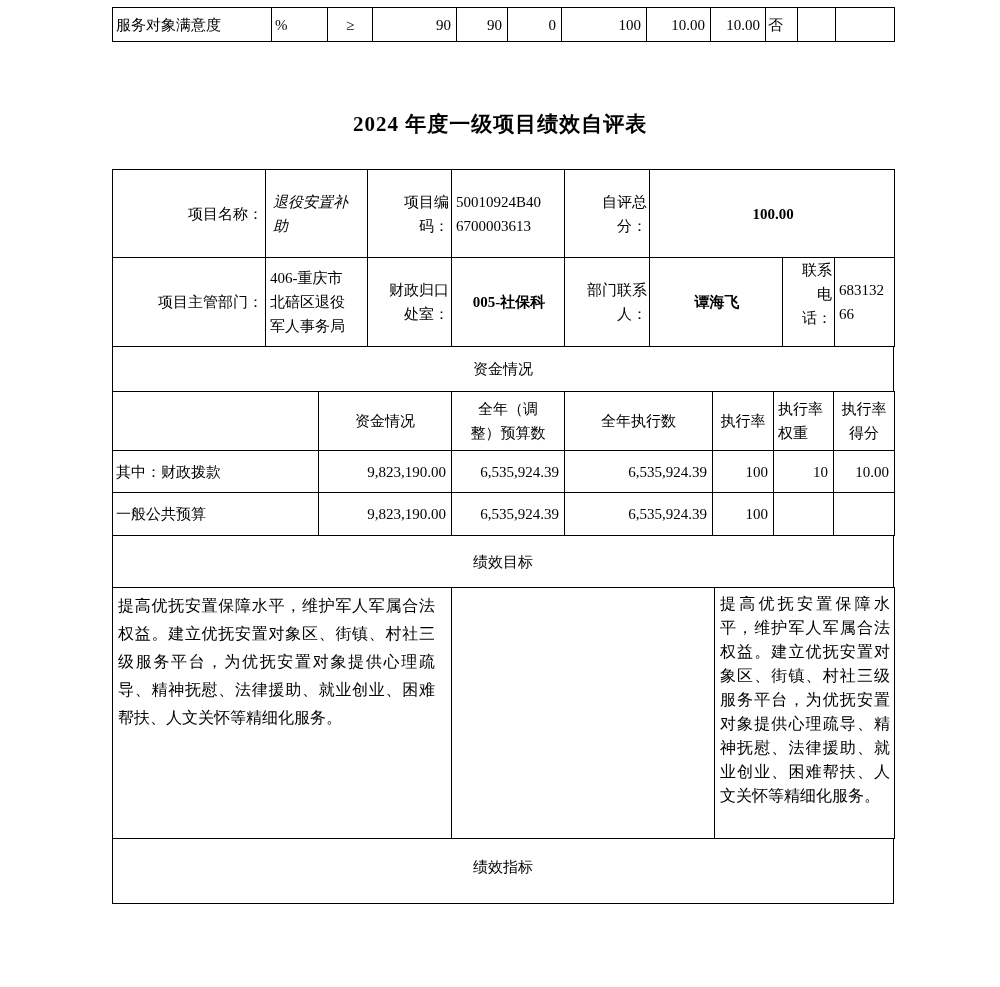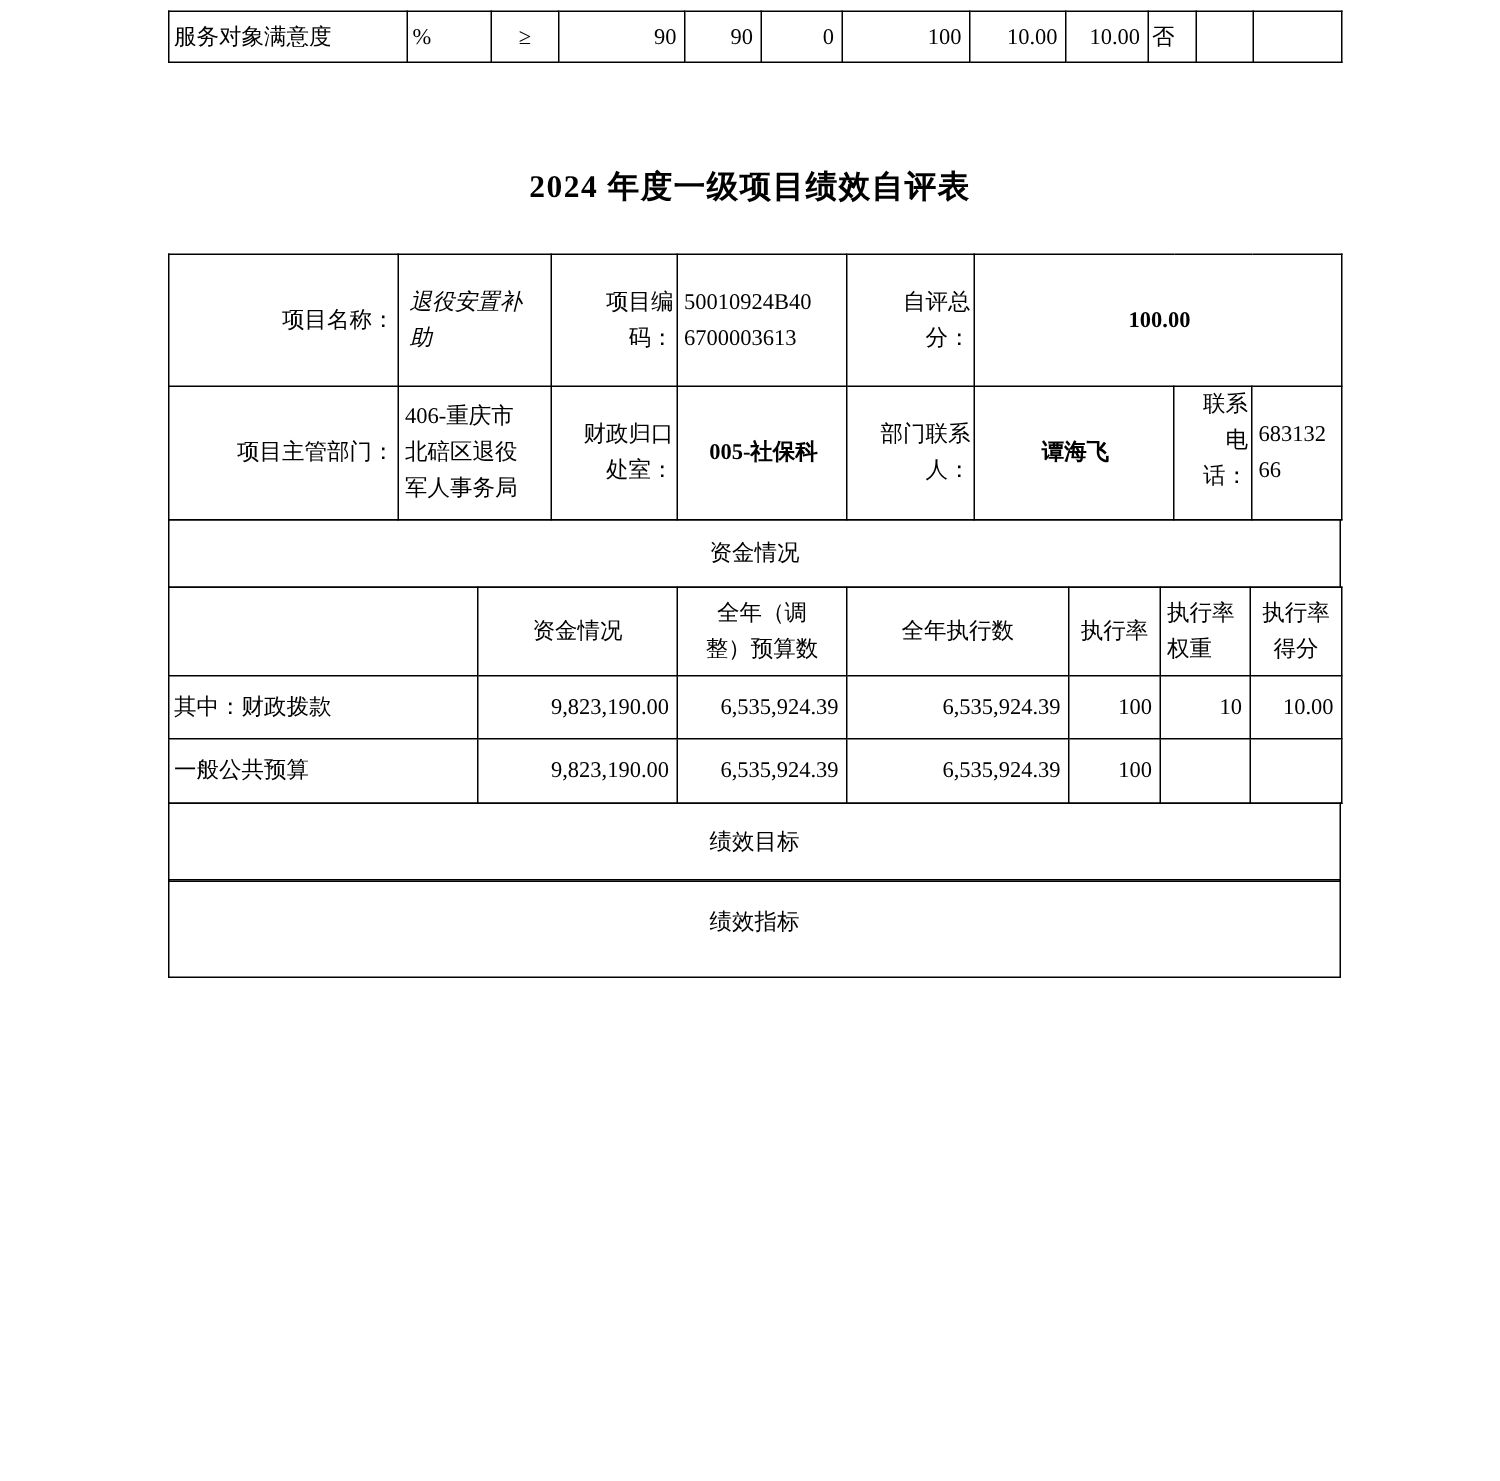--- a/index.html
+++ b/index.html
@@ -183,20 +183,25 @@
     </tbody>
       </table>
 
     <table>
       <colgroup>
         <col style="width:339px">
           <col style="width:263px">
           <col style="width:180px">
       </colgroup>
       <tbody>
+      <tr style="height:251px">
+        <td class="goal-cell goal-left">提高优抚安置保障水平，维护军人军属合法权益。建立优抚安置对象区、街镇、村社三级服务平台，为优抚安置对象提供心理疏导、精神抚慰、法律援助、就业创业、困难帮扶、人文关怀等精细化服务。</td>
+        <td class="goal-cell"></td>
+        <td class="goal-cell goal-right">提高优抚安置保障水平，维护军人军属合法权益。建立优抚安置对象区、街镇、村社三级服务平台，为优抚安置对象提供心理疏导、精神抚慰、法律援助、就业创业、困难帮扶、人文关怀等精细化服务。</td>
+      </tr>
     </tbody>
       </table>
 
     <table>
       <tbody>
           <tr style="height:65px">
         <td class="sec" style="vertical-align:top;padding-top:16px">绩效指标</td>
       </tr>
     </tbody>
       </table>

